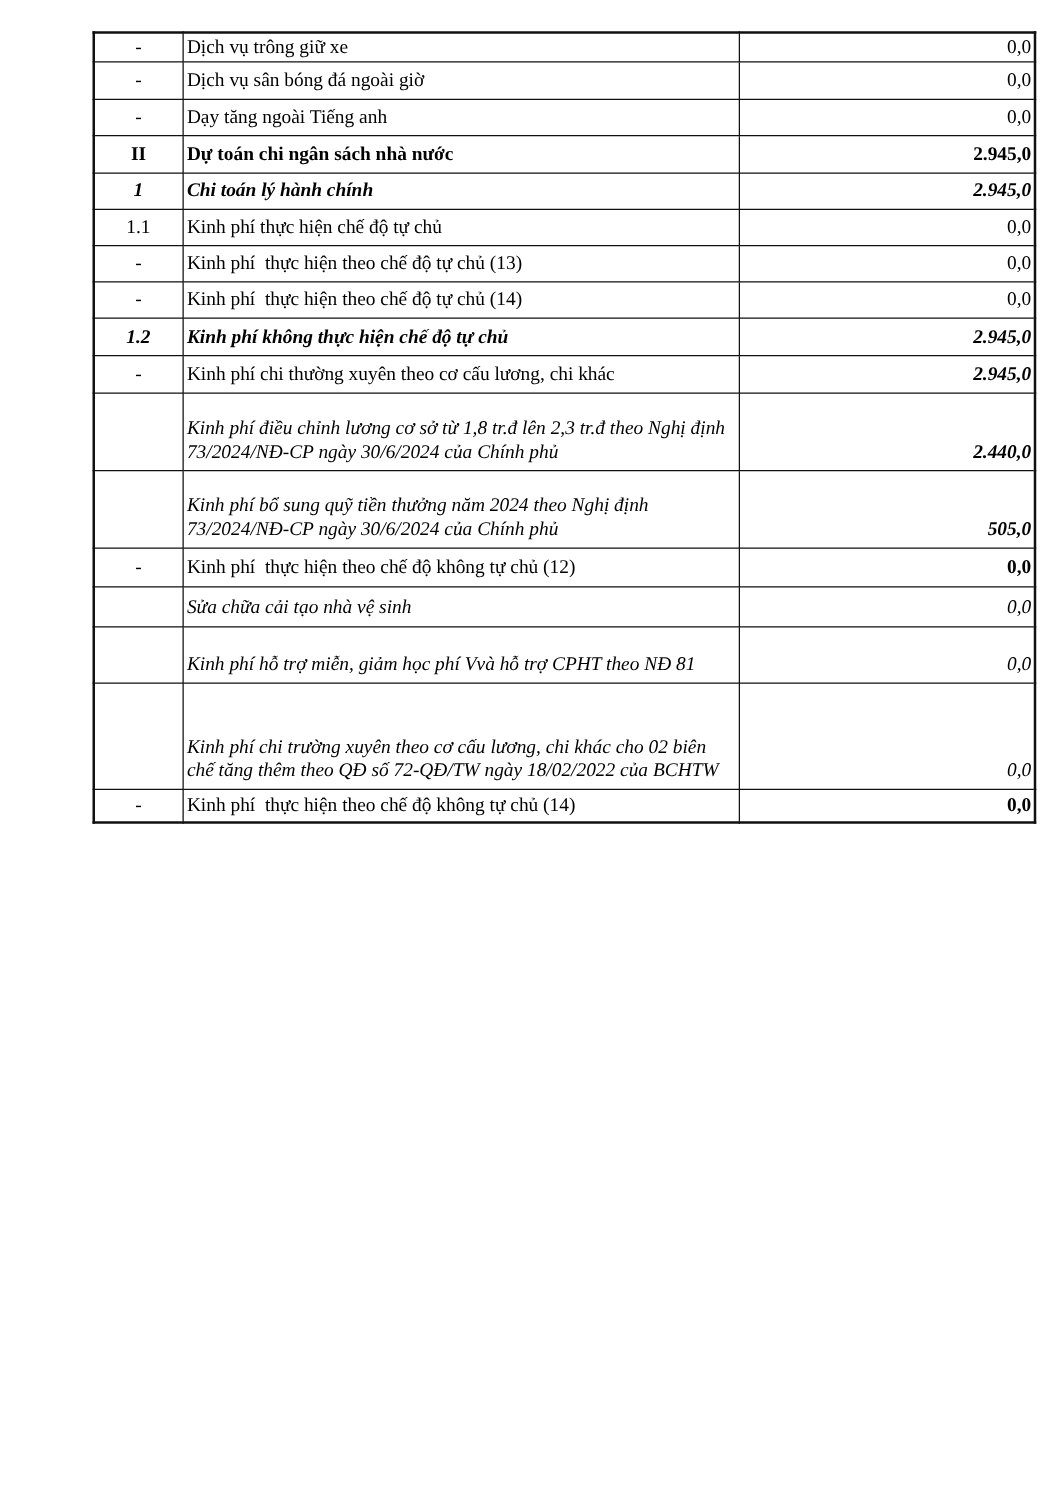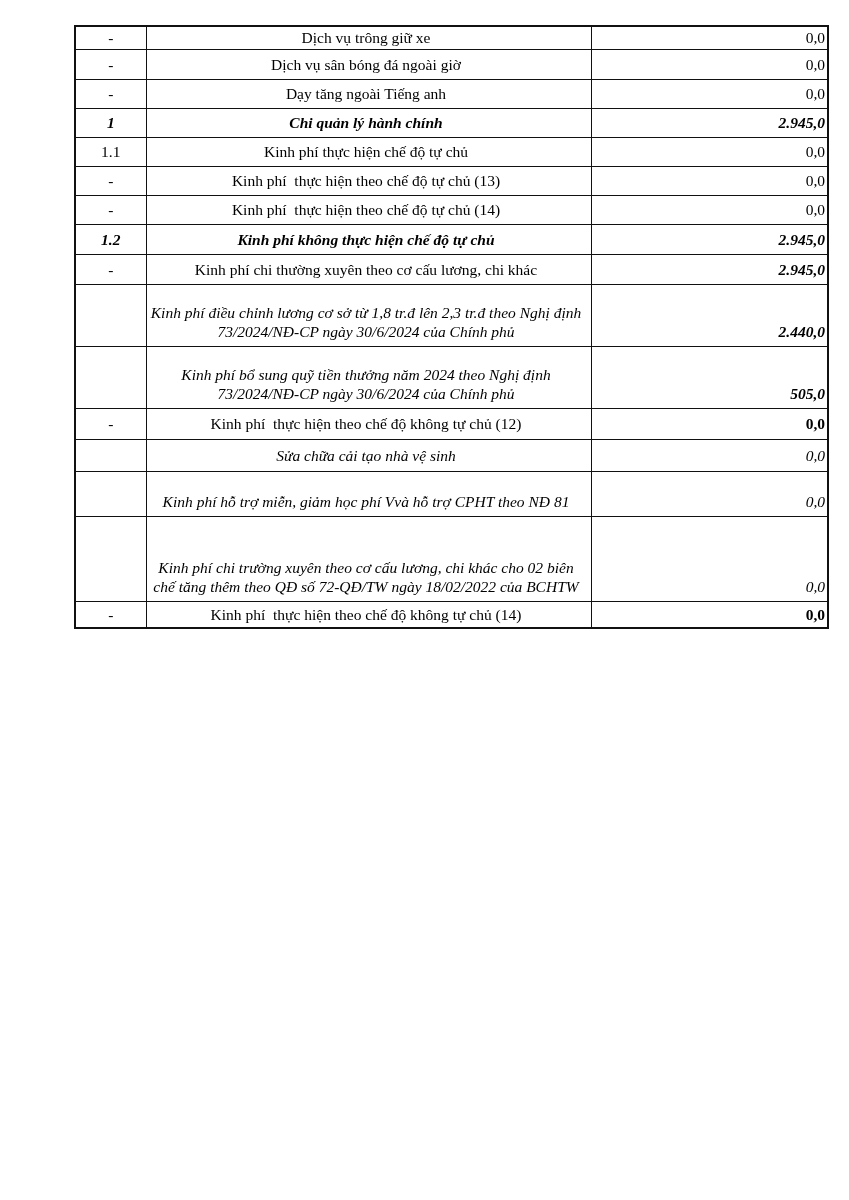--- a/index.html
+++ b/index.html
@@ -35,21 +35,21 @@
   col.c3 { width: 237px; }
   td {
     border: 1px solid #111111;
     font-size: 15.5px;
     line-height: 19px;
     vertical-align: middle;
     padding: 1px 2px;
     overflow: hidden;
   }
   td.num  { text-align: center; }
-  td.desc { text-align: center; padding-left: 3px; padding-right: 8px; white-space: pre-wrap; }
+  td.desc { text-align: left; padding-left: 3px; padding-right: 8px; white-space: pre-wrap; }
   td.val  { text-align: right; }
   .b { font-weight: bold; }
   .i { font-style: italic; }
   tr.vb td { vertical-align: bottom; padding-bottom: 5px; }
 </style>
 </head>
 <body>
 
 <div class="page">
   <table class="budget">
@@ -67,23 +67,28 @@
         <tr style="height: 30px;">
           <td class="num">-</td>
           <td class="desc">Dịch vụ sân bóng đá ngoài giờ</td>
           <td class="val">0,0</td>
         </tr>
         <tr style="height: 29px;">
           <td class="num">-</td>
           <td class="desc">Dạy tăng ngoài Tiếng anh</td>
           <td class="val">0,0</td>
         </tr>
+        <tr style="height: 30px;">
+          <td class="num b">II</td>
+          <td class="desc b">Dự toán chi ngân sách nhà nước</td>
+          <td class="val b">2.945,0</td>
+        </tr>
         <tr style="height: 29px;">
           <td class="num b i">1</td>
-          <td class="desc b i">Chi quản lý hành chính</td>
+          <td class="desc b i">Chi toán lý hành chính</td>
           <td class="val b i">2.945,0</td>
         </tr>
         <tr style="height: 29px;">
           <td class="num">1.1</td>
           <td class="desc">Kinh phí thực hiện chế độ tự chủ</td>
           <td class="val">0,0</td>
         </tr>
         <tr style="height: 29px;">
           <td class="num">-</td>
           <td class="desc">Kinh phí  thực hiện theo chế độ tự chủ (13)</td>

